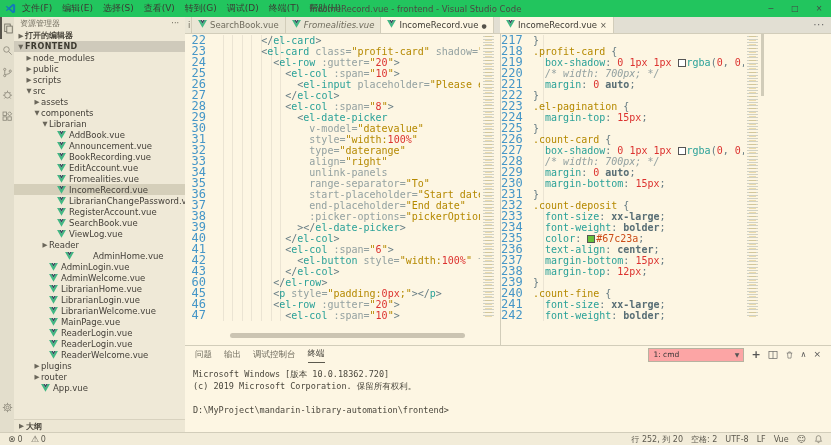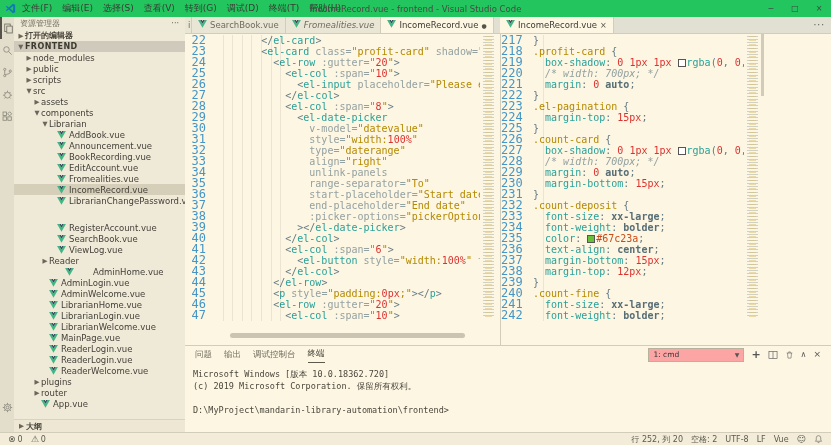--- a/index.html
+++ b/index.html
@@ -267,21 +267,21 @@
         <div class="row" style="padding-left: 35px;">
           <span class="arrow"></span>
           <span class="vicon">
             <svg width="9" height="8" viewBox="0 0 10 9">
               <path d="M0 0h2.5L5 4.2 7.5 0H10L5 8.6z" fill="#41B883"></path>
               <path d="M2.5 0h1.7L5 1.4 5.8 0h1.7L5 4.2z" fill="#35495E"></path>
             </svg>
           </span>
           <span>LibrarianChangePassword.vue</span>
         </div>
-        <div class="row" style="padding-left: 35px; margin-top: 16px;">
+        <div class="row" style="padding-left: 35px;">
           <span class="arrow"></span>
           <span class="vicon">
             <svg width="9" height="8" viewBox="0 0 10 9">
               <path d="M0 0h2.5L5 4.2 7.5 0H10L5 8.6z" fill="#41B883"></path>
               <path d="M2.5 0h1.7L5 1.4 5.8 0h1.7L5 4.2z" fill="#35495E"></path>
             </svg>
           </span>
           <span>RegisterAccount.vue</span>
         </div>
         <div class="row" style="padding-left: 35px;">
@@ -508,21 +508,21 @@
             <div>34</div>
             <div>35</div>
             <div>36</div>
             <div>37</div>
             <div>38</div>
             <div>39</div>
             <div>40</div>
             <div>41</div>
             <div>42</div>
             <div>43</div>
-            <div>44</div>
+            <div>60</div>
             <div>45</div>
             <div>46</div>
             <div>47</div>
           </div>
         <div class="code" id="code1">
             <div class="cl"><span class="sg-p">        &lt;/</span><span class="sg-t">el-card</span><span class="sg-p">&gt;</span></div>
             <div class="cl"><span class="sg-p">        &lt;</span><span class="sg-t">el-card</span><span class="sg-a"> class=</span><span class="sg-s">"profit-card"</span><span class="sg-a"> shadow=</span><span class="sg-s">"hover"</span><span class="sg-p">&gt;</span></div>
             <div class="cl"><span class="sg-p">          &lt;</span><span class="sg-t">el-row</span><span class="sg-a"> :gutter=</span><span class="sg-s">"</span><span class="sg-n">20</span><span class="sg-s">"</span><span class="sg-p">&gt;</span></div>
             <div class="cl"><span class="sg-p">            &lt;</span><span class="sg-t">el-col</span><span class="sg-a"> :span=</span><span class="sg-s">"</span><span class="sg-n">10</span><span class="sg-s">"</span><span class="sg-p">&gt;</span></div>
             <div class="cl"><span class="sg-p">              &lt;</span><span class="sg-t">el-input</span><span class="sg-a"> placeholder=</span><span class="sg-s">"Please enter Payment</span></div>

